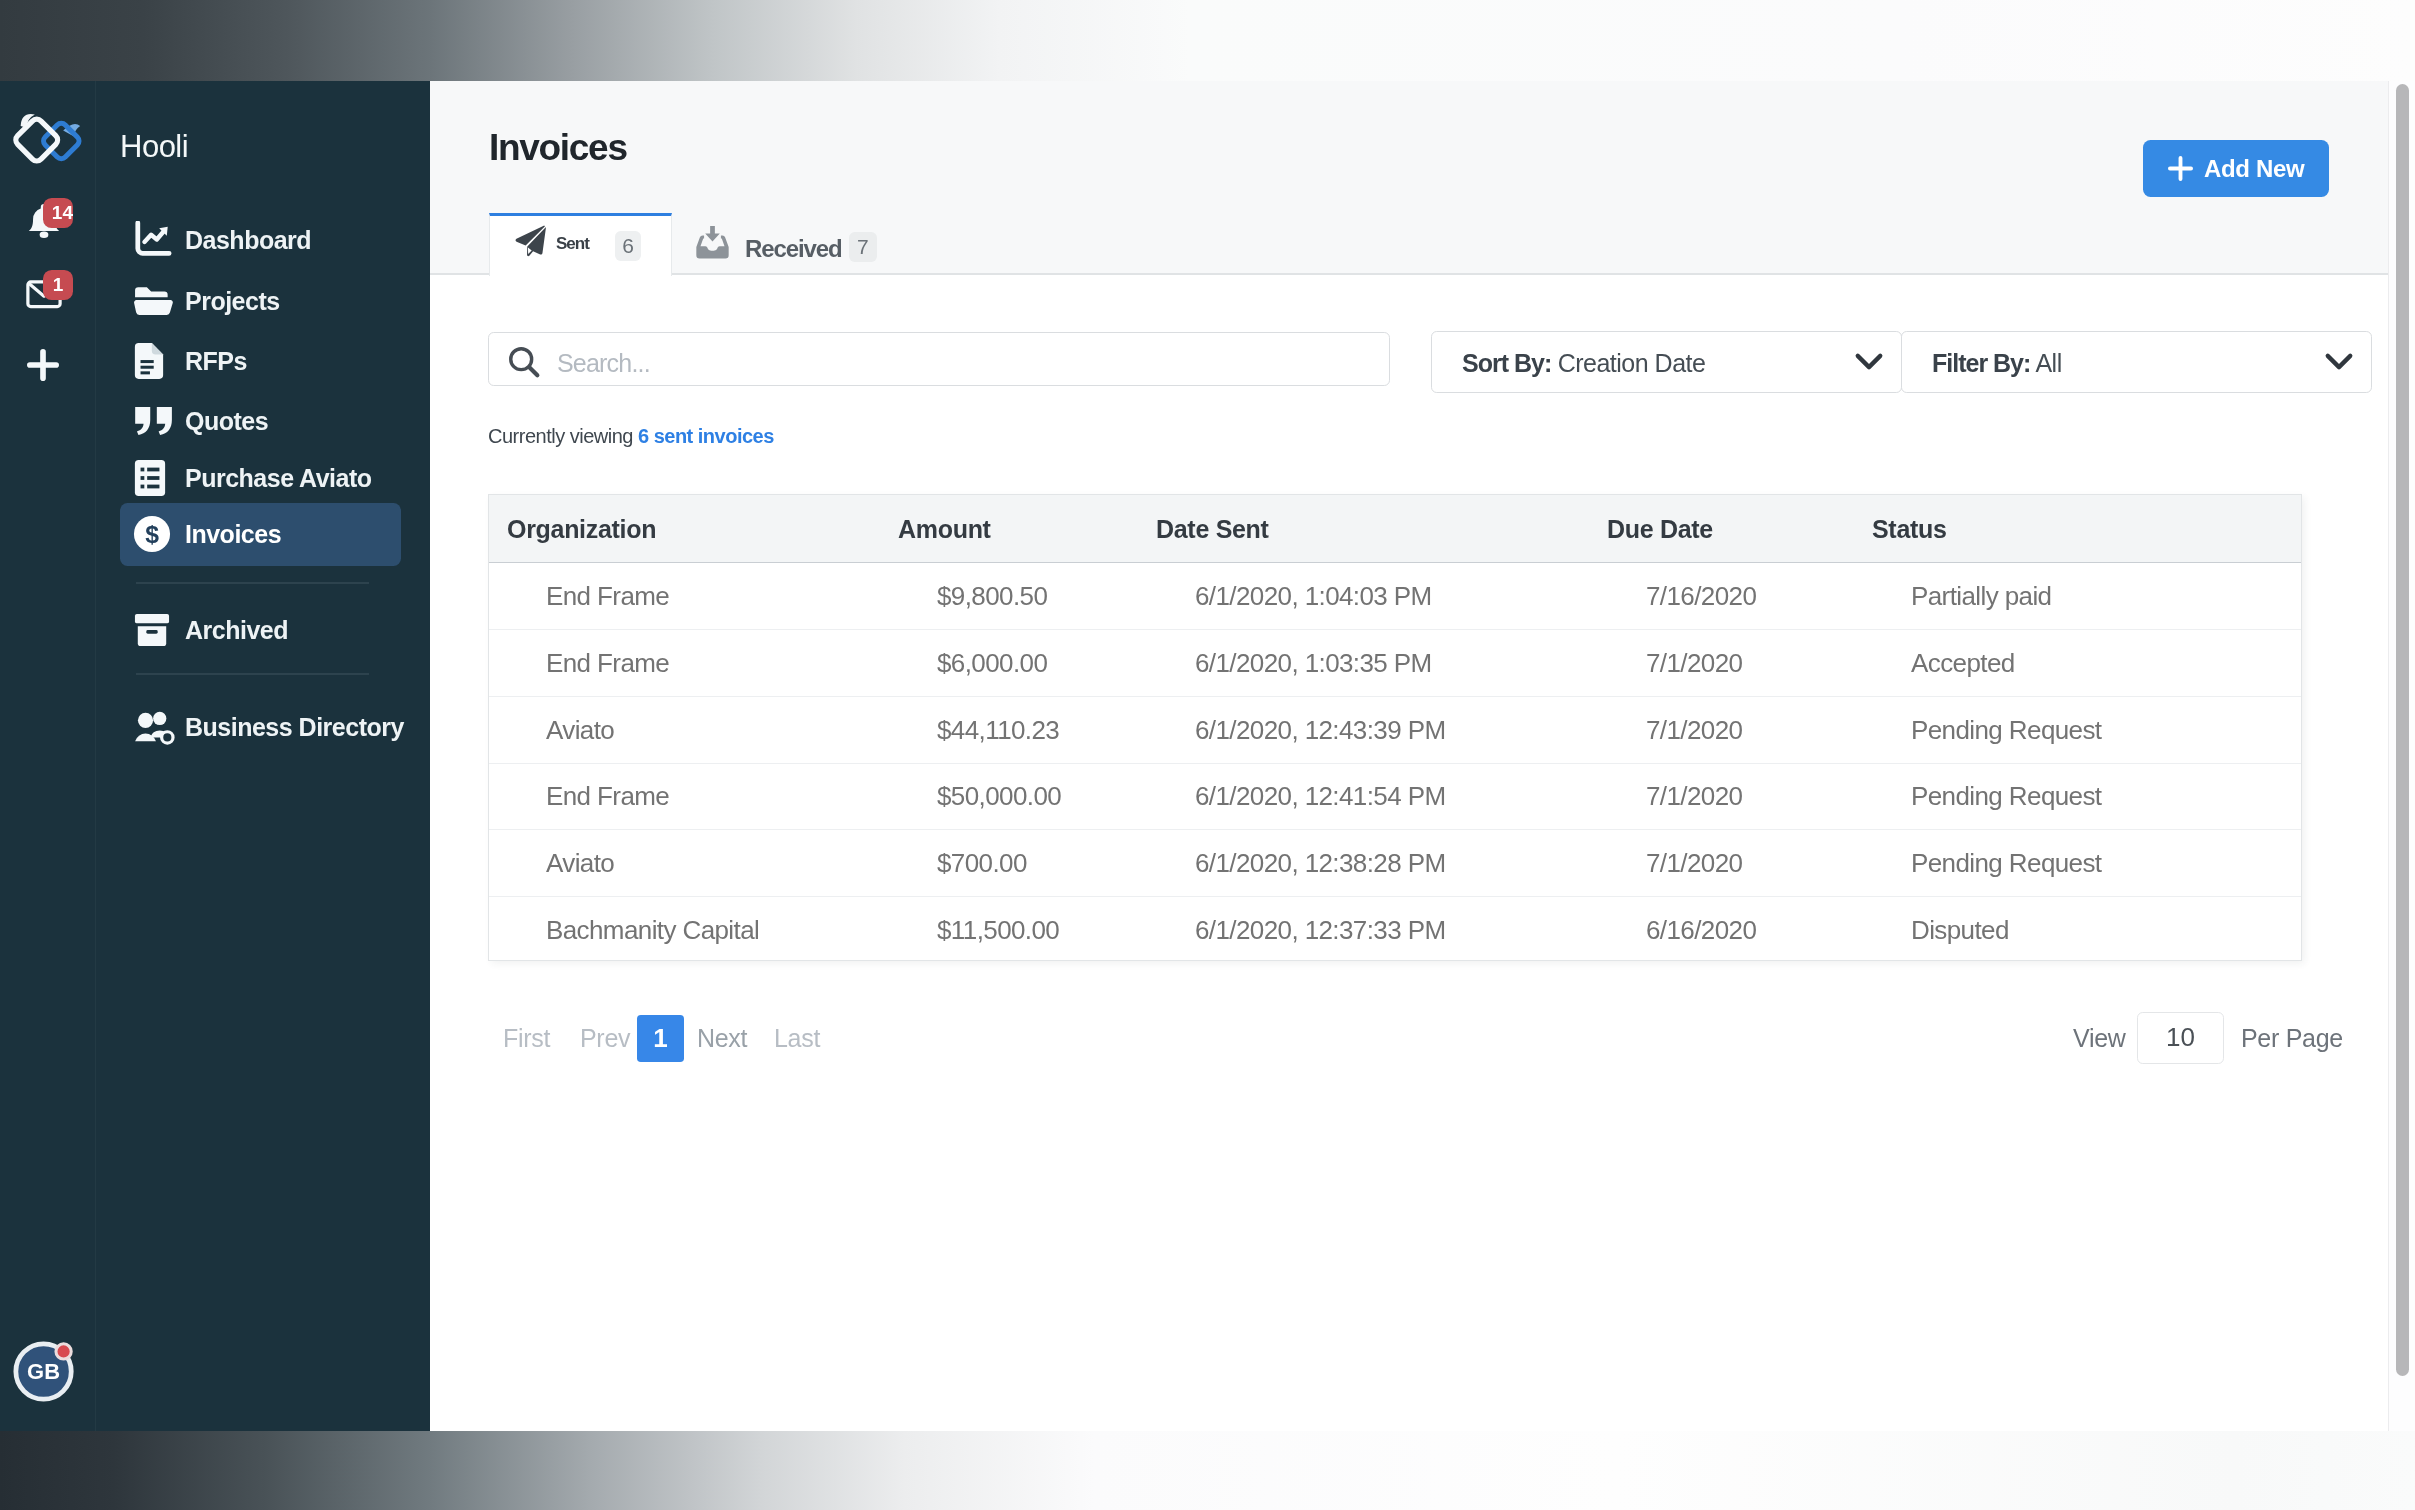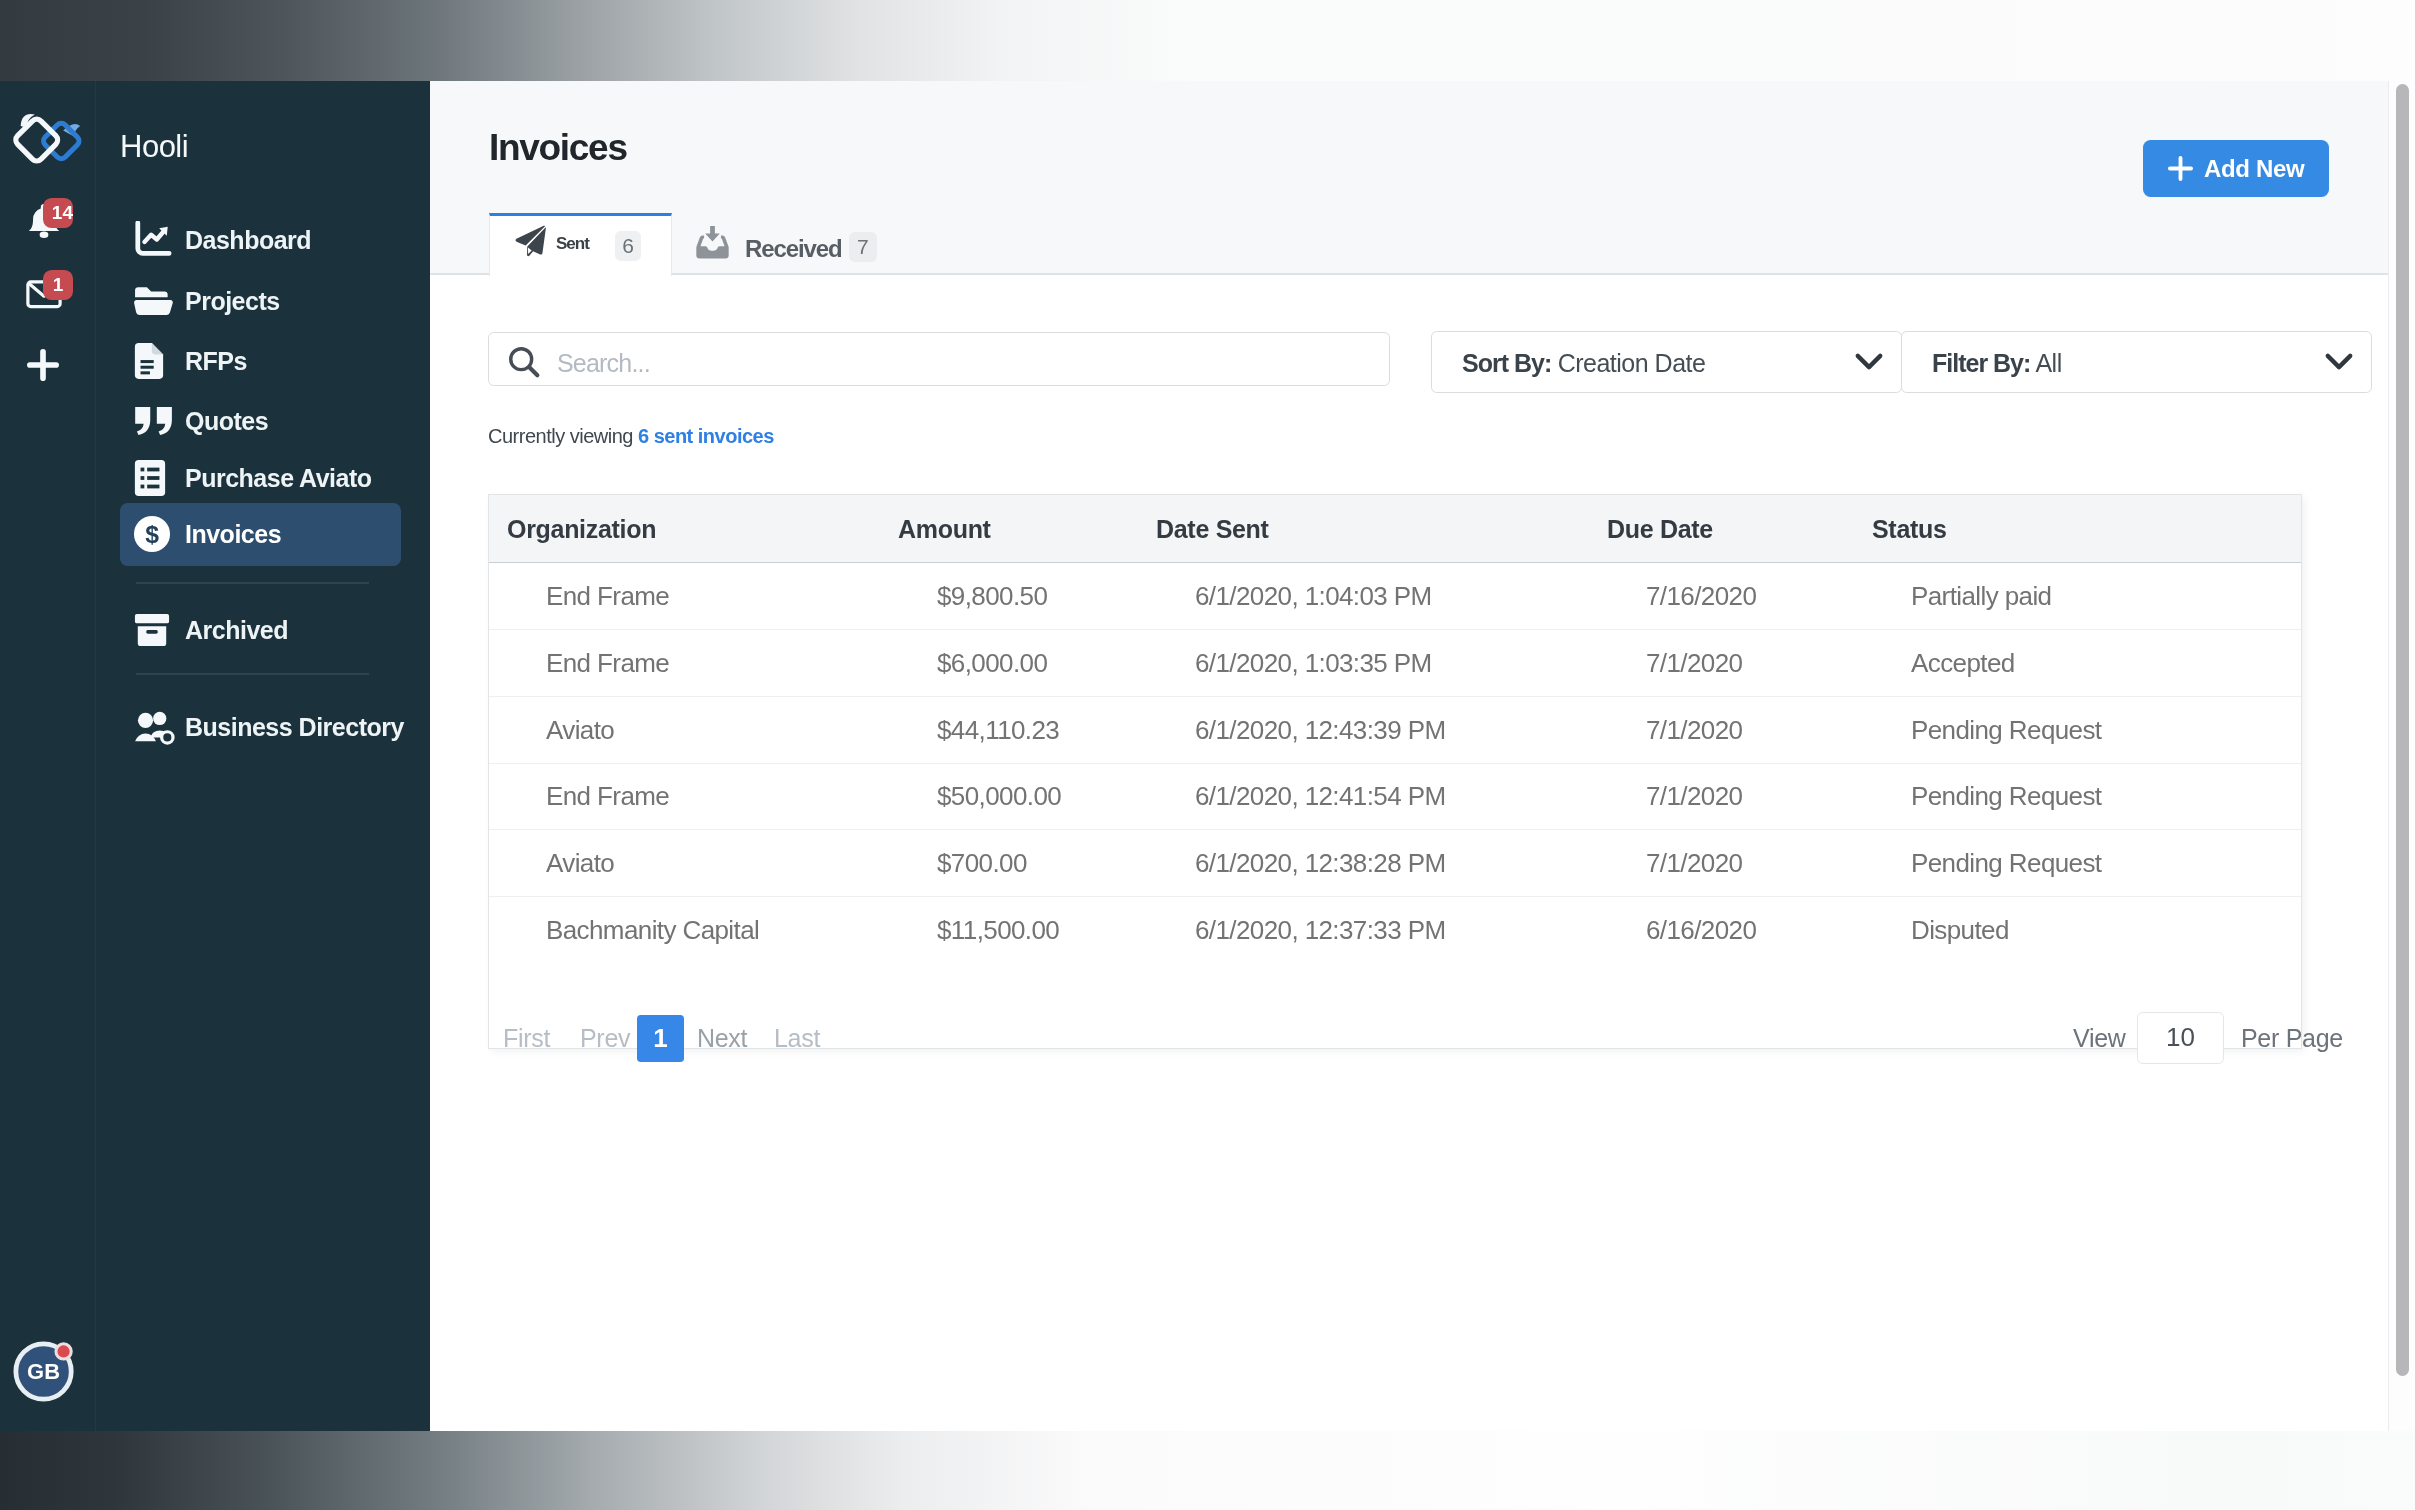--- a/index.html
+++ b/index.html
@@ -33,21 +33,21 @@
   .badge { font-size:21px; color:#6b7278; background:#eef0f1; border-radius:5.7px; text-align:center; }
   
   .search { left:488px; top:332px; width:902px; height:54px; background:#fff; border:1.9px solid #dadde0; border-radius:5.7px; }
   .search .ph { position:absolute; left:68px; top:16px; font-size:25px; color:#b4bac1; letter-spacing:-0.8px; }
   .drop { top:331px; width:471px; height:62px; background:#fff; border:1.9px solid #dadde0; border-radius:5.7px; }
   .drop .lab { position:absolute; left:30px; top:17px; font-size:25px; color:#454d54; letter-spacing:-0.5px; }
   .drop .lab b { color:#3a424a; font-weight:700; letter-spacing:-1px; }
   .viewing { left:488px; top:425px; font-size:20px; color:#3f474f; letter-spacing:-0.5px; }
   .viewing b { color:#2e80e4; font-weight:700; }
   
-  .table { left:488px; top:494px; width:1814px; height:555px; background:#fff; border:1px solid #e2e5e7;
+  .table { left:488px; top:494px; width:1814px; height:467px; background:#fff; border:1px solid #e2e5e7;
     box-shadow:2.9px 2.9px 7.6px rgba(40,50,60,0.07); }
   .thead { position:absolute; left:0; top:0; width:100%; height:68px; background:#f3f5f6; border-bottom:1.9px solid #c9ced3; }
   .th { position:absolute; top:50%; transform:translateY(-50%); font-size:25px; font-weight:700; color:#343b42; letter-spacing:-0.3px; }
   .tr { position:absolute; left:0; width:100%; height:67px; border-bottom:1px solid #edeff1; }
   .td { position:absolute; top:50%; transform:translateY(-50%); font-size:26px; color:#737373; letter-spacing:-0.6px; white-space:nowrap;margin-left:39px; }
   .c1 { left:18px; } .c2 { left:409px; } .c3 { left:667px; } .c4 { left:1118px; } .c5 { left:1383px; }
   
   .pag { font-size:25px; color:#b7bdc4; letter-spacing:-0.3px; }
   .pg1 { left:637px; top:1015px; width:47px; height:47px; background:#3787e8; border-radius:3.8px;
     color:#fff; font-size:26px; font-weight:600; text-align:center; line-height:47px; }

